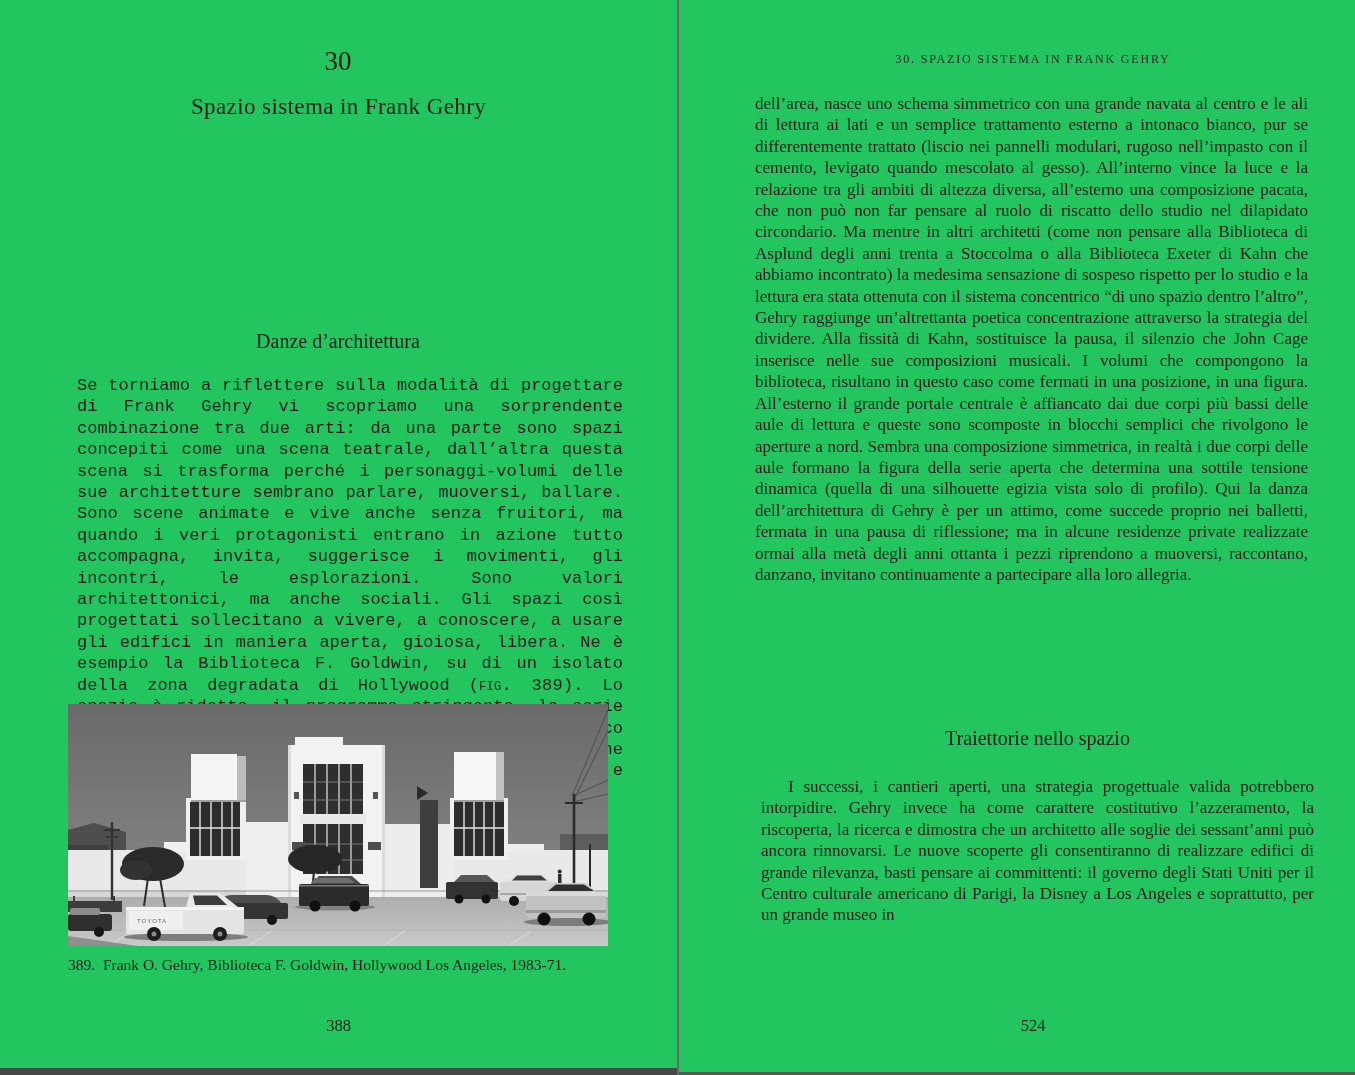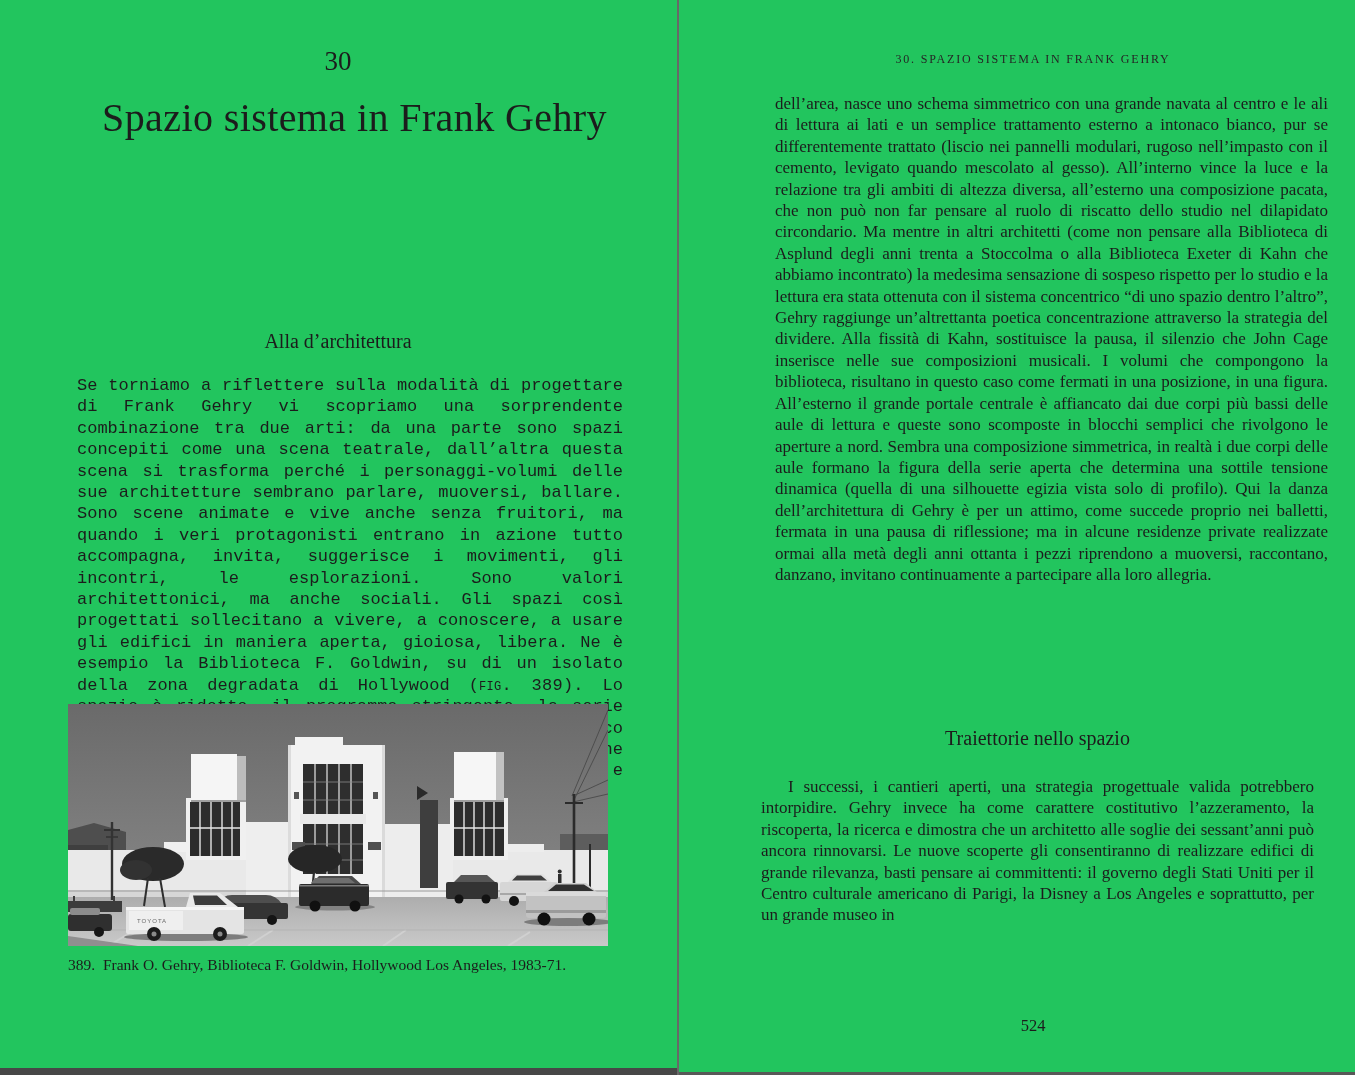--- a/index.html
+++ b/index.html
@@ -6,28 +6,28 @@
   html,body { background:#ffffff; }
   #spread {
     position:relative; width:1355px; height:1075px; background:#22c55e;
     font-family:"Liberation Serif", serif; color:#1c1c1c; overflow:hidden;
   }
   .page { position:absolute; top:0; height:1075px; }
   #left-page  { left:0;    width:677px; }
   #right-page { left:679px; width:676px;margin-left:16px; }
 
   .chapter-num   { position:absolute; top:46px;  left:65px; width:546px; text-align:center; font-size:27px; }
-  .chapter-title { position:absolute; top:94px;  left:16px;    width:100%;  text-align:center; font-size:40px; letter-spacing:0.4px; }
+  .chapter-title { position:absolute; top:94px;  left:0;    width:100%;  text-align:center; font-size:23px; letter-spacing:0.4px; }
   .section-heading { font-size:20px; text-align:center; }
   #danze       { position:absolute; top:330px; left:65px; width:546px; }
   #traiettorie { position:absolute; top:727px; left:66px; width:553px; }
 
   .body-text { font-size:17px; line-height:21.4px; text-align:justify; hyphens:auto; }
   #left-body  { position:absolute; top:375px; left:77px; width:546px;font-family:Liberation Mono, monospace; }
-  #right-body { position:absolute; top:93px;  left:80px; width:553px; }
+  #right-body { position:absolute; top:93px;  left:60px; width:553px; }
   #right-paras{ position:absolute; top:776px; left:66px; width:553px; }
   #right-paras p { margin:0; }
   #right-paras p.indented { text-indent:27px; }
   .smallcaps { font-variant:small-caps; letter-spacing:0.3px; }
 
   #photo-frame { position:absolute; top:704px; left:68px; width:540px; height:242px; }
   #photo-frame svg { display:block; }
   #caption { position:absolute; top:956px; left:68px; width:546px; font-size:15.5px; }
 
   .page-number { position:absolute; top:1016px; left:0; width:100%; text-align:center; font-size:16.5px; }
@@ -40,21 +40,21 @@
 </head>
 <body>
 
 <div id="spread">
 
   <div class="page" id="left-page">
 
     <div class="chapter-num">30</div>
     <h1 class="chapter-title" style="font-weight:normal">Spazio sistema in Frank Gehry</h1>
 
-    <h2 class="section-heading" id="danze" style="font-weight:normal">Alla d’architettura</h2>
+    <h2 class="section-heading" id="danze" style="font-weight:normal">Danze d’architettura</h2>
 
     <div class="body-text" id="left-body"><span>Se torniamo a riflettere sulla modalità di progettare di Frank Gehry vi scopriamo una sorprendente combinazione tra due arti: da una parte sono spazi concepiti come una scena teatrale, dall’altra questa scena si trasforma perché i personaggi-volumi delle sue architetture sembrano parlare, muoversi, ballare. Sono scene animate e vive anche senza fruitori, ma quando i veri protagonisti entrano in azione tutto accompagna, invita, suggerisce i movimenti, gli incontri, le esplorazioni. Sono valori architettonici, ma anche sociali. Gli spazi così progettati sollecitano a vivere, a conoscere, a usare gli edifici in maniera aperta, gioiosa, libera. Ne è esempio la Biblioteca F. Goldwin, su di un isolato della zona degradata di Hollywood (</span><span class="smallcaps">fig. 389</span><span>). Lo spazio è ridotto, il programma stringente, la serie di vincoli normativi di un edificio per il pubblico si associa alla necessità di rappresentazione dell’istituzione e del donatore. Nel piccolo e bloccato palcoscenico</span></div>
 
     <div id="photo-frame">
       <svg viewBox="0 0 540 242" width="540" height="242">
         <defs>
           <linearGradient id="skyg" x1="0" y1="0" x2="0" y2="1">
             <stop offset="0" stop-color="#6a6a6a"></stop>
               <stop offset="1" stop-color="#828282"></stop>
           </linearGradient>
@@ -246,20 +246,21 @@
           <circle cx="86" cy="230" r="7" fill="#1c1c1c"></circle>
             <circle cx="86" cy="230" r="2.5" fill="#8a8a8a"></circle>
           <circle cx="152" cy="230" r="7" fill="#1c1c1c"></circle>
             <circle cx="152" cy="230" r="2.5" fill="#8a8a8a"></circle>
         </g>
       </svg>
     </div>
 
     <div id="caption">389. Frank O. Gehry, Biblioteca F. Goldwin, Hollywood Los Angeles, 1983-71.</div>
 
+    <div class="page-number">388</div>
   </div>
 
   <div class="page" id="right-page">
 
     <div id="running-head">30. SPAZIO SISTEMA IN FRANK GEHRY</div>
 
     <div class="body-text" id="right-body">dell’area, nasce uno schema simmetrico con una grande navata al centro e le ali di lettura ai lati e un semplice trattamento esterno a intonaco bianco, pur se differentemente trattato (liscio nei pannelli modulari, rugoso nell’impasto con il cemento, levigato quando mescolato al gesso). All’interno vince la luce e la relazione tra gli ambiti di altezza diversa, all’esterno una composizione pacata, che non può non far pensare al ruolo di riscatto dello studio nel dilapidato circondario. Ma mentre in altri architetti (come non pensare alla Biblioteca di Asplund degli anni trenta a Stoccolma o alla Biblioteca Exeter di Kahn che abbiamo incontrato) la medesima sensazione di sospeso rispetto per lo studio e la lettura era stata ottenuta con il sistema concentrico “di uno spazio dentro l’altro”, Gehry raggiunge un’altrettanta poetica concentrazione attraverso la strategia del dividere. Alla fissità di Kahn, sostituisce la pausa, il silenzio che John Cage inserisce nelle sue composizioni musicali. I volumi che compongono la biblioteca, risultano in questo caso come fermati in una posizione, in una figura. All’esterno il grande portale centrale è affiancato dai due corpi più bassi delle aule di lettura e queste sono scomposte in blocchi semplici che rivolgono le aperture a nord. Sembra una composizione simmetrica, in realtà i due corpi delle aule formano la figura della serie aperta che determina una sottile tensione dinamica (quella di una silhouette egizia vista solo di profilo). Qui la danza dell’architettura di Gehry è per un attimo, come succede proprio nei balletti, fermata in una pausa di riflessione; ma in alcune residenze private realizzate ormai alla metà degli anni ottanta i pezzi riprendono a muoversi, raccontano, danzano, invitano continuamente a partecipare alla loro allegria.</div>
 
     <h2 class="section-heading" id="traiettorie" style="font-weight:normal">Traiettorie nello spazio</h2>
 

